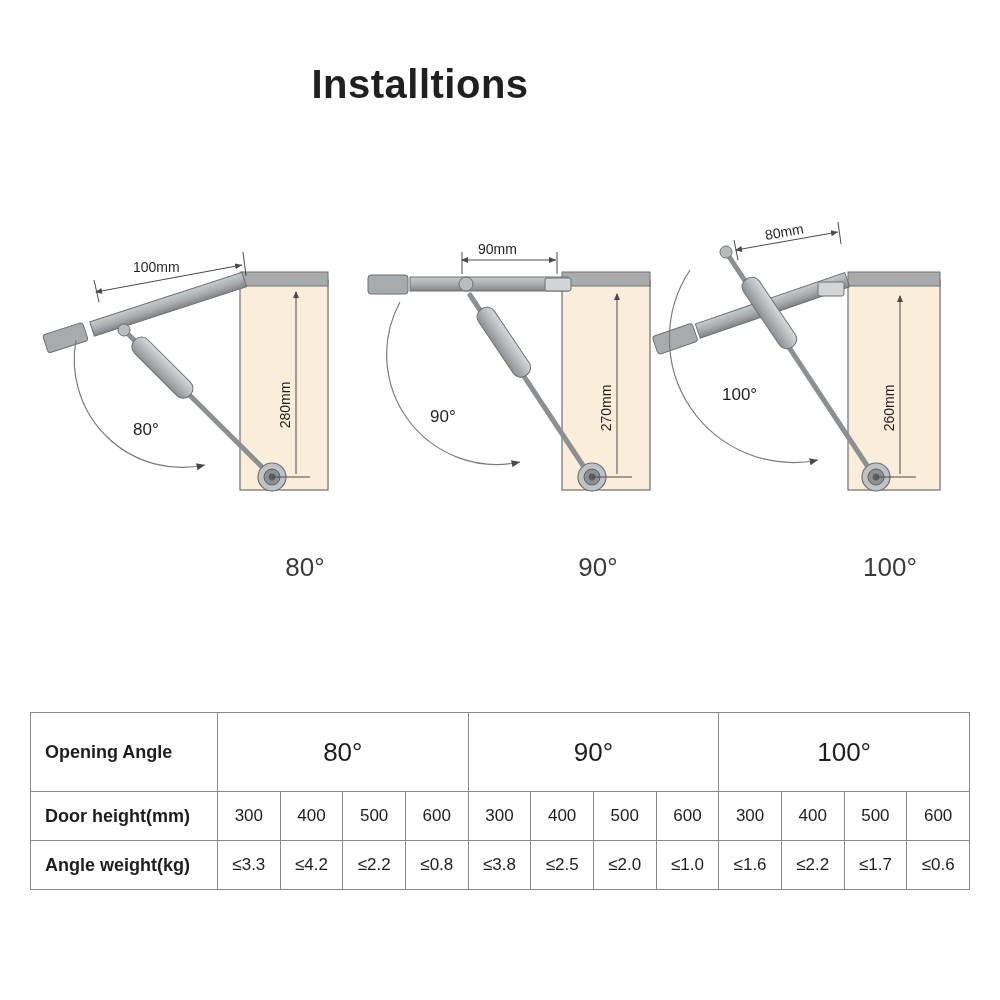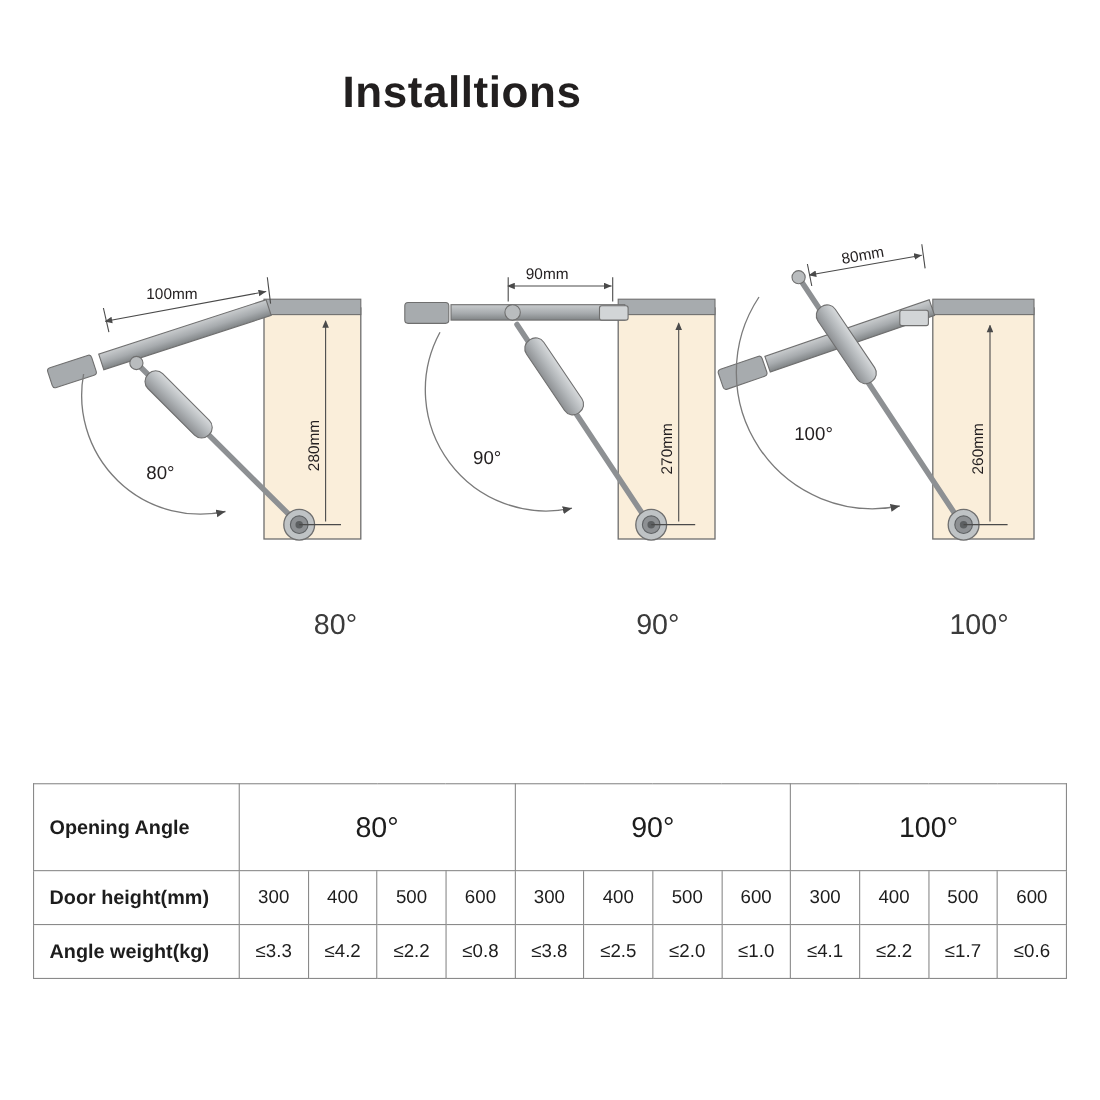--- a/index.html
+++ b/index.html
@@ -278,21 +278,21 @@
       <tr class="data-row">
         <td class="rowhead">Angle weight(kg)</td>
         <td>≤3.3</td>
         <td>≤4.2</td>
         <td>≤2.2</td>
         <td>≤0.8</td>
         <td>≤3.8</td>
         <td>≤2.5</td>
         <td>≤2.0</td>
         <td>≤1.0</td>
-        <td>≤4.1</td>
+        <td>≤1.6</td>
         <td>≤2.2</td>
         <td>≤1.7</td>
         <td>≤0.6</td>
       </tr>
     </tbody>
   </table>
 
 </div>
 
 </body></html>

